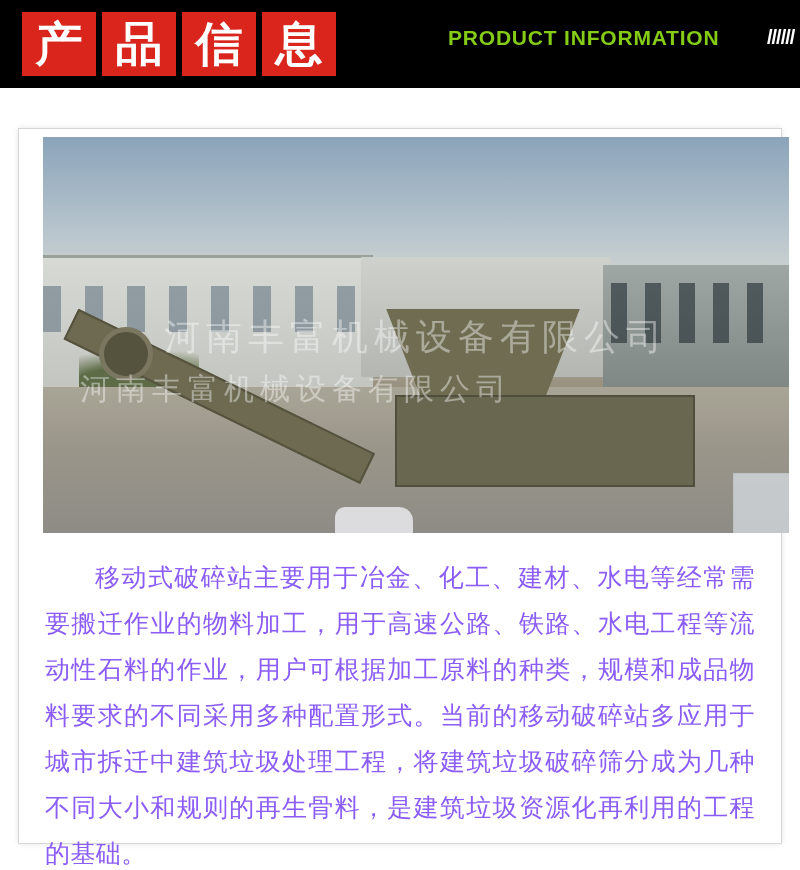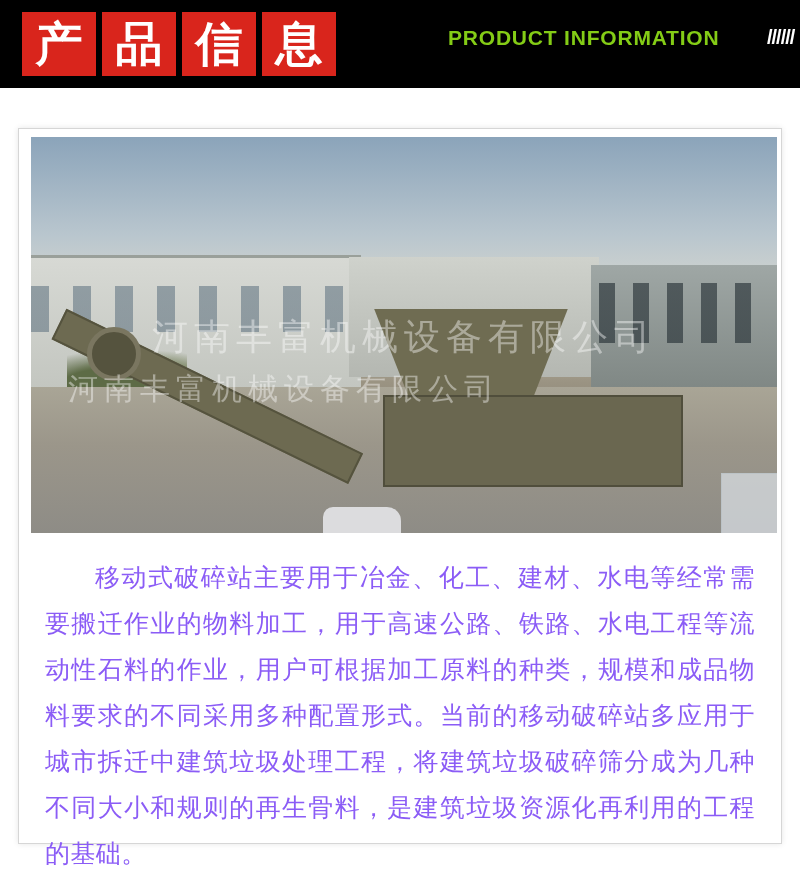--- a/index.html
+++ b/index.html
@@ -60,21 +60,21 @@
     left:18px; top:128px;
     width:764px; height:716px;
     background:#ffffff;
     border:1px solid #d6d6d6;
     box-shadow:0 0 6px rgba(0,0,0,0.10);
   }
 
   
   .photo {
     position:relative;
-    margin:8px 8px 0 12px;
+    margin:8px 8px 0 24px;
     width:746px; height:396px;
     overflow:hidden;
     background:linear-gradient(to bottom,
       #8fa7bb 0%, #9db2c3 18%, #b6c2c8 30%,
       #cfcfc8 42%, #b9b3a4 52%, #9a9382 62%,
       #8e877a 72%, #8d8b86 88%, #96948f 100%);
   }
   
   .ph-sky { position:absolute; left:0; top:0; width:100%; height:140px;
     background:linear-gradient(to bottom,#8ba4ba,#b9c6ce 70%,#cdd2cf 100%); }

